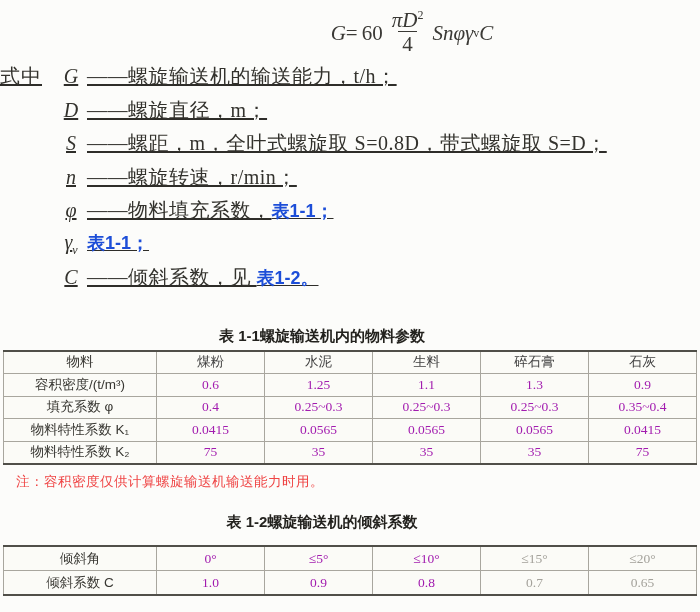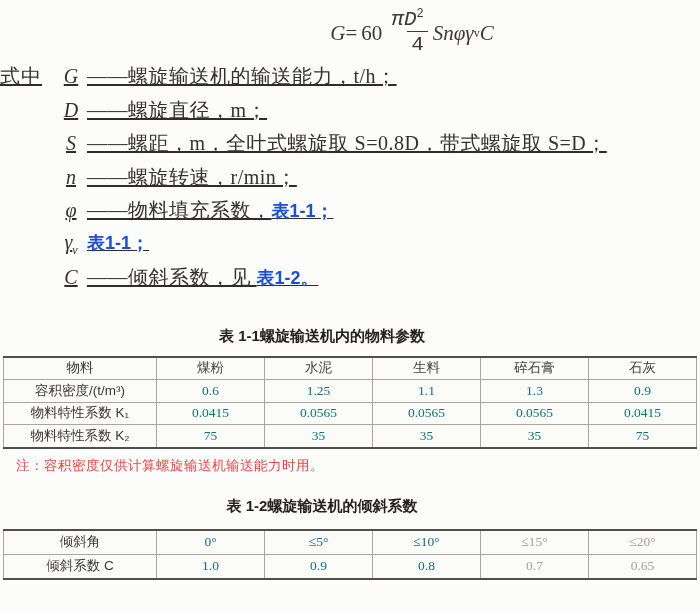--- a/index.html
+++ b/index.html
@@ -12,22 +12,22 @@
   
   .formula{
     display:flex;align-items:center;justify-content:center;
     margin-top:8px;height:50px;
     transform:translateX(62px);
     font-size:21px;font-style:italic;color:#3a3935;
   }
   .f-up{font-style:normal;}
   .f-gap{width:4px;}
   .frac{
-    display:inline-flex;flex-direction:column;align-items:flex-end;
-    margin:0 5px;font-style:normal;text-align:center;font-family:Liberation Mono, monospace;
+    display:inline-flex;flex-direction:column;align-items:center;
+    margin:0 5px;font-style:normal;text-align:center;
   }
   .frac .num{line-height:1.05;padding:0 4px;font-style:italic;}
   .frac .den{border-top:1.5px solid #3a3935;line-height:1.2;padding:0 4px;}
   .formula sup{font-size:12px;font-style:normal;}
   .formula sub{font-size:12px;font-style:normal;}
   
   .defs{margin-top:5px;text-decoration:underline;}
   .def-row{
     display:flex;align-items:baseline;
     height:33.5px;font-size:20px;color:#33322d;
@@ -49,37 +49,37 @@
   .title1{margin-top:29px;}
   .title2{margin-top:22px;}
   .tbl-note{
     margin:8px 0 0 16px;font-size:13.5px;color:#ef4444;letter-spacing:0.5px;
   }
   
   table{
     width:692px;margin:0 auto;border-collapse:collapse;table-layout:fixed;
     background:#fbfbf7;font-size:13.5px;
   }
-  .t1{margin-top:10px;}
+  .t1{margin-top:4px;}
   .t2{margin-top:13px;}
   table{border:1px solid #7d7b74;border-top:2.5px solid #504f49;border-bottom:2.5px solid #504f49;}
   td,th{
     border:1px solid #a8a69e;text-align:center;font-weight:normal;
     padding:0;overflow:hidden;white-space:nowrap;
   }
   .t1 td,.t1 th{height:21.5px;}
   .t2 td{height:23px;}
   col.c-label{width:153px;}
   col.c-val{width:108px;}
   .lbl{
     font-family:"Liberation Sans","DejaVu Sans",sans-serif;
     color:#383732;font-size:13.5px;
   }
   .hval{color:#404040;}
-  .val{color:#0f766e;}
+  .val{color:#a21caf;}
   .t2 tr > *:nth-child(n+5){color:#a4a29b;}
 </style>
 </head>
 <body>
 
 <div class="formula">
   <span>G</span>
   <span class="f-up">=</span>
   <span class="f-gap"></span>
   <span class="f-up">60</span>
@@ -154,20 +154,28 @@
   </tr>
   <tr>
     <td class="lbl">容积密度/(t/m³)</td>
     <td class="val">0.6</td>
     <td class="val">1.25</td>
     <td class="val">1.1</td>
     <td class="val">1.3</td>
     <td class="val">0.9</td>
   </tr>
   <tr>
+    <td class="lbl">填充系数 φ</td>
+    <td class="val">0.4</td>
+    <td class="val">0.25~0.3</td>
+    <td class="val">0.25~0.3</td>
+    <td class="val">0.25~0.3</td>
+    <td class="val">0.35~0.4</td>
+  </tr>
+  <tr>
     <td class="lbl">物料特性系数 K₁</td>
     <td class="val">0.0415</td>
     <td class="val">0.0565</td>
     <td class="val">0.0565</td>
     <td class="val">0.0565</td>
     <td class="val">0.0415</td>
   </tr>
   <tr>
     <td class="lbl">物料特性系数 K₂</td>
     <td class="val">75</td>

